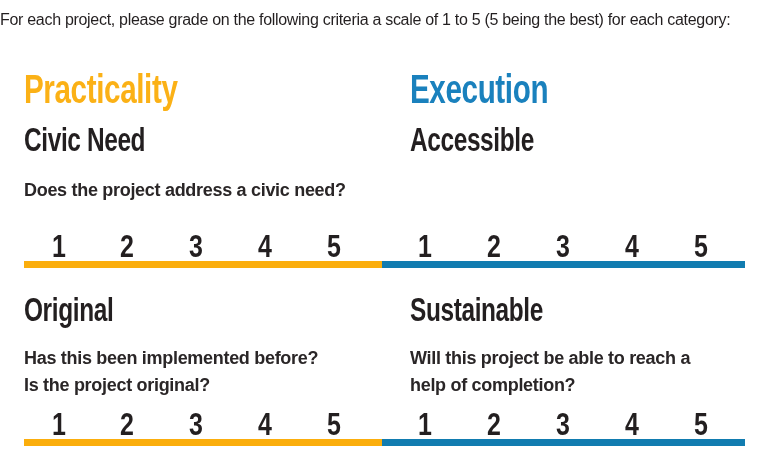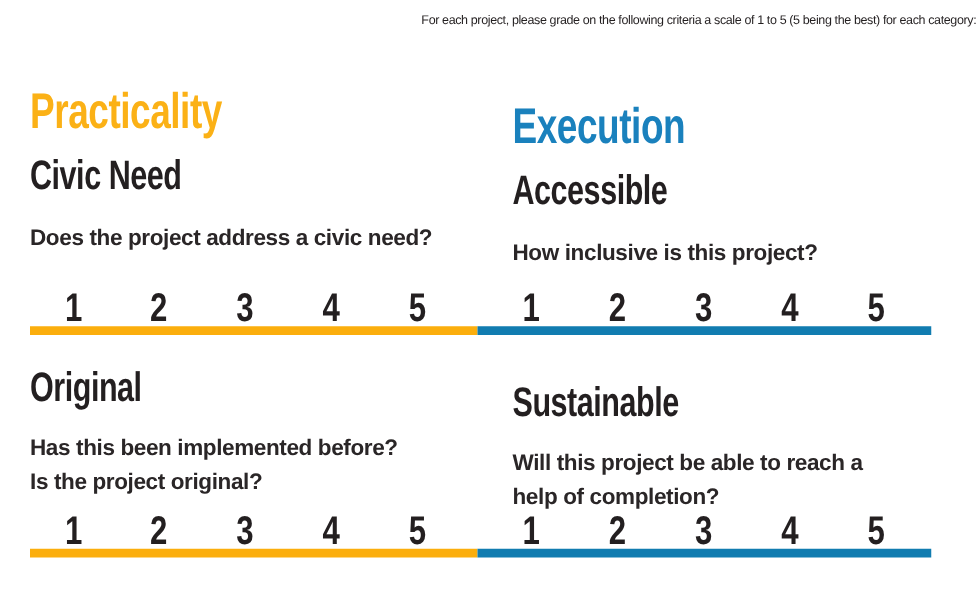--- a/index.html
+++ b/index.html
@@ -13,28 +13,28 @@
   *{margin:0;padding:0;box-sizing:border-box;}
   html,body{background:#fff;}
   body{
     width:781px;height:472px;overflow:hidden;position:relative;
     font-family:"Liberation Sans", sans-serif;
   }
   .page{position:absolute;inset:0;width:781px;height:472px;background:#fff;}
 
   .instruction{
     position:absolute;top:11px;left:0;width:781px;
-    text-align:right;font-size:10px;letter-spacing:-0.3px;
+    text-align:left;font-size:16px;letter-spacing:-0.3px;
     color:var(--heading-text);
   }
 
   .col{position:absolute;top:16px;height:472px;}
   .col-left{left:24px;width:358px;}
   .col-right{left:382px;width:363px;}
-  .col-right .txt{padding-left:28px;margin-top:12px;}
+  .col-right .txt{padding-left:28px;}
 
   .condensed{
     display:inline-block;transform:scaleX(0.74);transform-origin:0 50%;
     letter-spacing:-0.5px;white-space:nowrap;
   }
   .group-title{
     position:absolute;top:52px;left:0;right:0;
     font-size:40px;font-weight:bold;line-height:42px;
   }
   .col-left .group-title{color:var(--practicality);}
@@ -114,21 +114,20 @@
       </div>
     </div>
   </div>
 
   <div class="col col-right">
     <div class="group-title txt"><span class="condensed">Execution</span></div>
 
     <div class="s1">
       <div class="section-title txt"><span class="condensed">Accessible</span></div>
       <div class="section-desc txt">
-        <span class="line">How inclusive is this project?</span>
       </div>
       <div class="scale">
         <div class="scale-numbers">
           <span class="rating-cell"><span class="digit">1</span></span>
           <span class="rating-cell"><span class="digit">2</span></span>
           <span class="rating-cell"><span class="digit">3</span></span>
           <span class="rating-cell"><span class="digit">4</span></span>
           <span class="rating-cell"><span class="digit">5</span></span>
         </div>
       </div>

